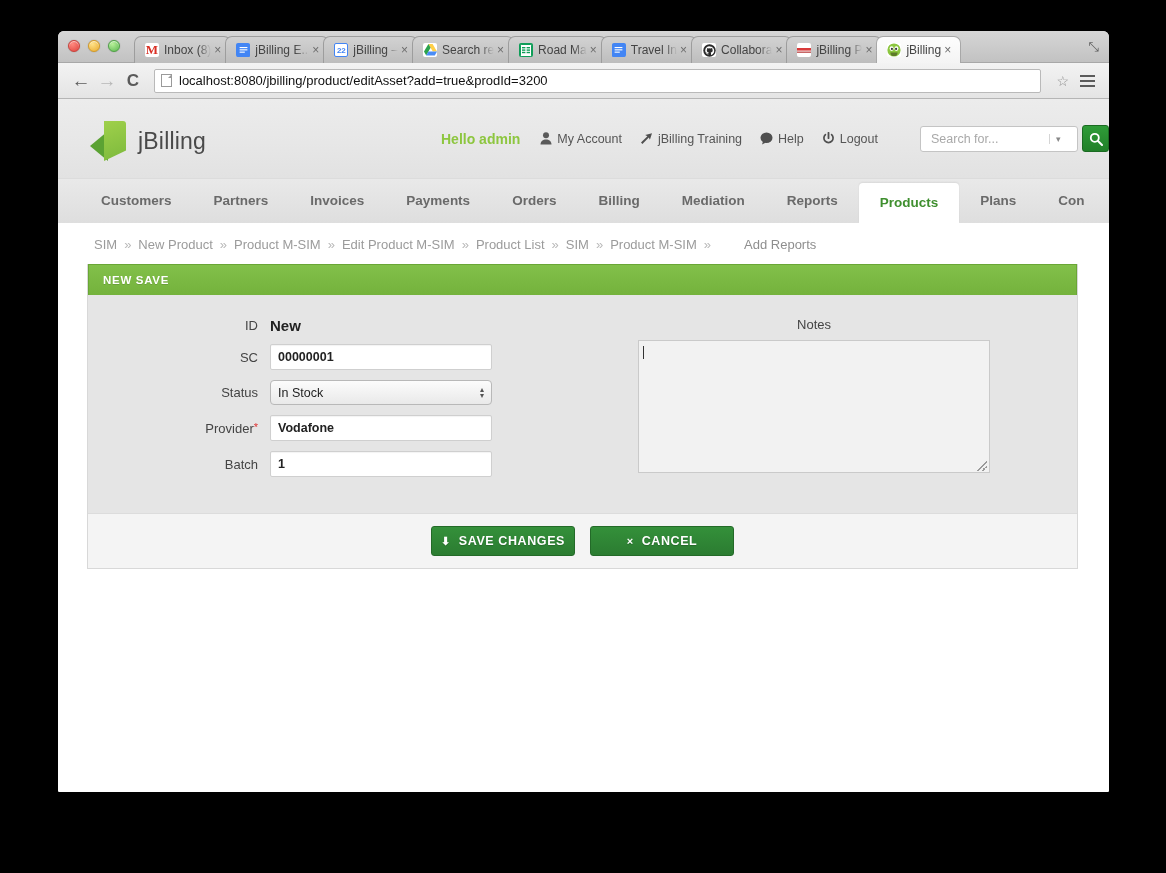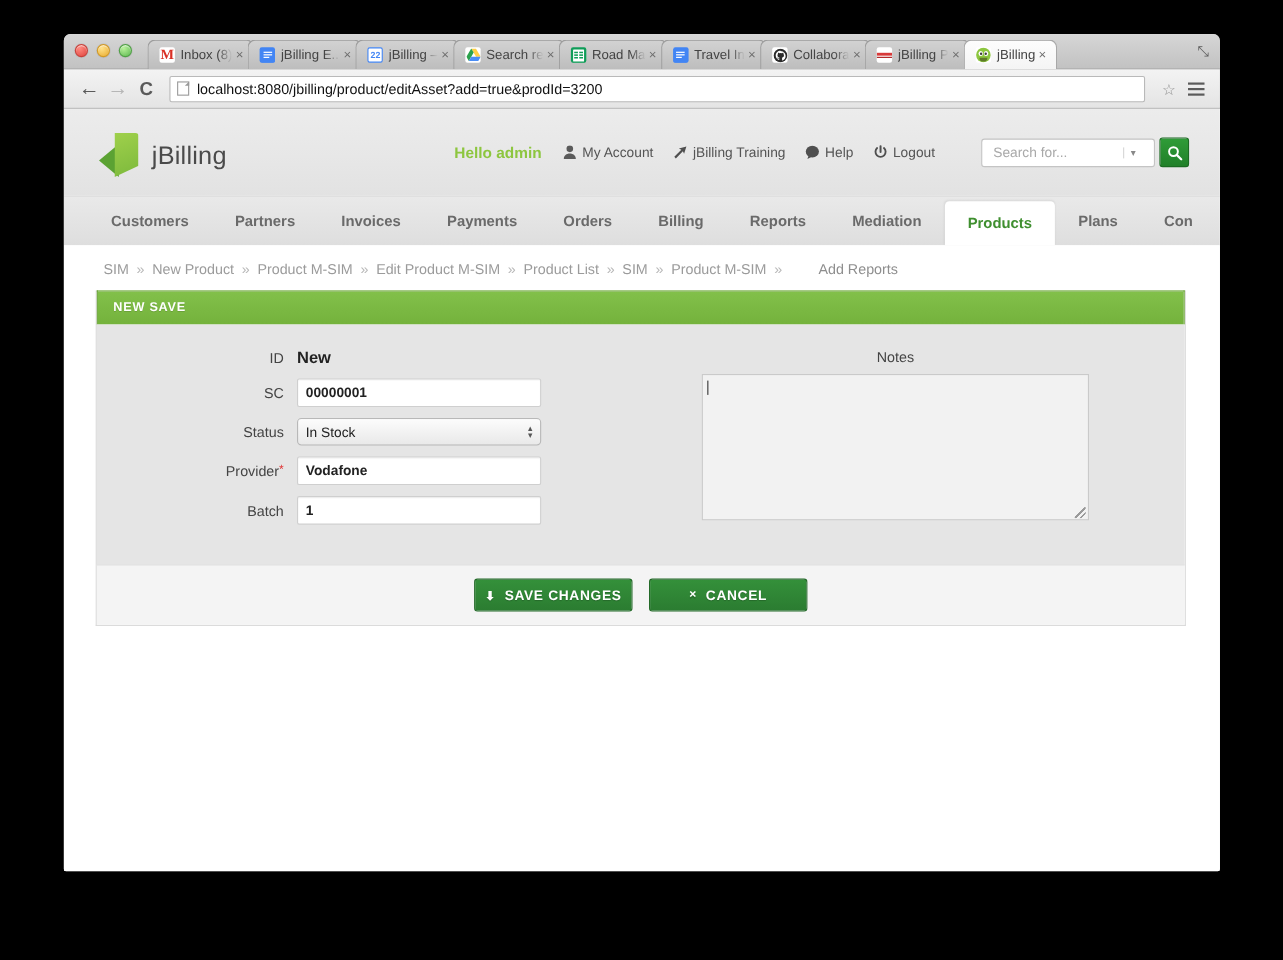--- a/index.html
+++ b/index.html
@@ -126,21 +126,21 @@
   }
   #logo { position: absolute; left: 32px; top: 22px; display: flex; align-items: center; gap: 10px; }
   #logo .mark { width: 38px; height: 40px; position: relative; }
   #logo .mark .a { position:absolute; left:0; top:10px; width:0;height:0;
       border-style: solid; border-width: 15px 18px 15px 0; border-color: transparent #5ba233 transparent transparent; }
   #logo .mark .b { position:absolute; left:14px; top:0; width: 22px; height: 40px;
       background: linear-gradient(160deg,#9fd04b,#7cb93c); border-radius: 0 3px 3px 0;
       clip-path: polygon(0 0, 100% 0, 100% 74%, 0 100%); }
   #logo .name { font-size: 23px; color: #4a4a4a; letter-spacing: .2px; }
 
-  #hdr-right { position: absolute; right: 28px; top: 26px; display: flex; align-items: center; }
+  #hdr-right { position: absolute; right: 0; top: 26px; display: flex; align-items: center; }
   #hello { color: #8dc63f; font-size: 14px; font-weight: bold; margin-right: 20px; }
   .hdr-link { display: flex; align-items: center; color: #555; font-size: 12.5px; margin-right: 18px; }
   .hdr-link .gi { margin-right: 5px; color: #5a5a5a; display:inline-flex; }
   #search-wrap { display: flex; align-items: center; margin-left: 24px; }
   #search-box {
     width: 158px; height: 26px; background: #fff; border: 1px solid #c4c4c4; border-radius: 3px;
     display: flex; align-items: center; padding: 0 4px 0 8px; font-size: 12.5px; color: #a2a2a2;
   }
   #search-box input {
     border: none; outline: none; width: 120px; font-size: 12.5px; color: #555;
@@ -444,22 +444,22 @@
       </div>
     </div>
 
     <div id="mainnav">
         <div class="navitem">Customers</div>
         <div class="navitem">Partners</div>
         <div class="navitem">Invoices</div>
         <div class="navitem">Payments</div>
         <div class="navitem">Orders</div>
         <div class="navitem">Billing</div>
+        <div class="navitem">Mediation</div>
         <div class="navitem">Reports</div>
-        <div class="navitem">Mediation</div>
         <div class="navitem active">Products</div>
         <div class="navitem">Plans</div>
         <div class="navitem">Con</div>
       </div>
 
     <div id="content">
 
       <div id="breadcrumb">
           <span class="crumb">SIM</span>
           <span class="sep">»</span>

